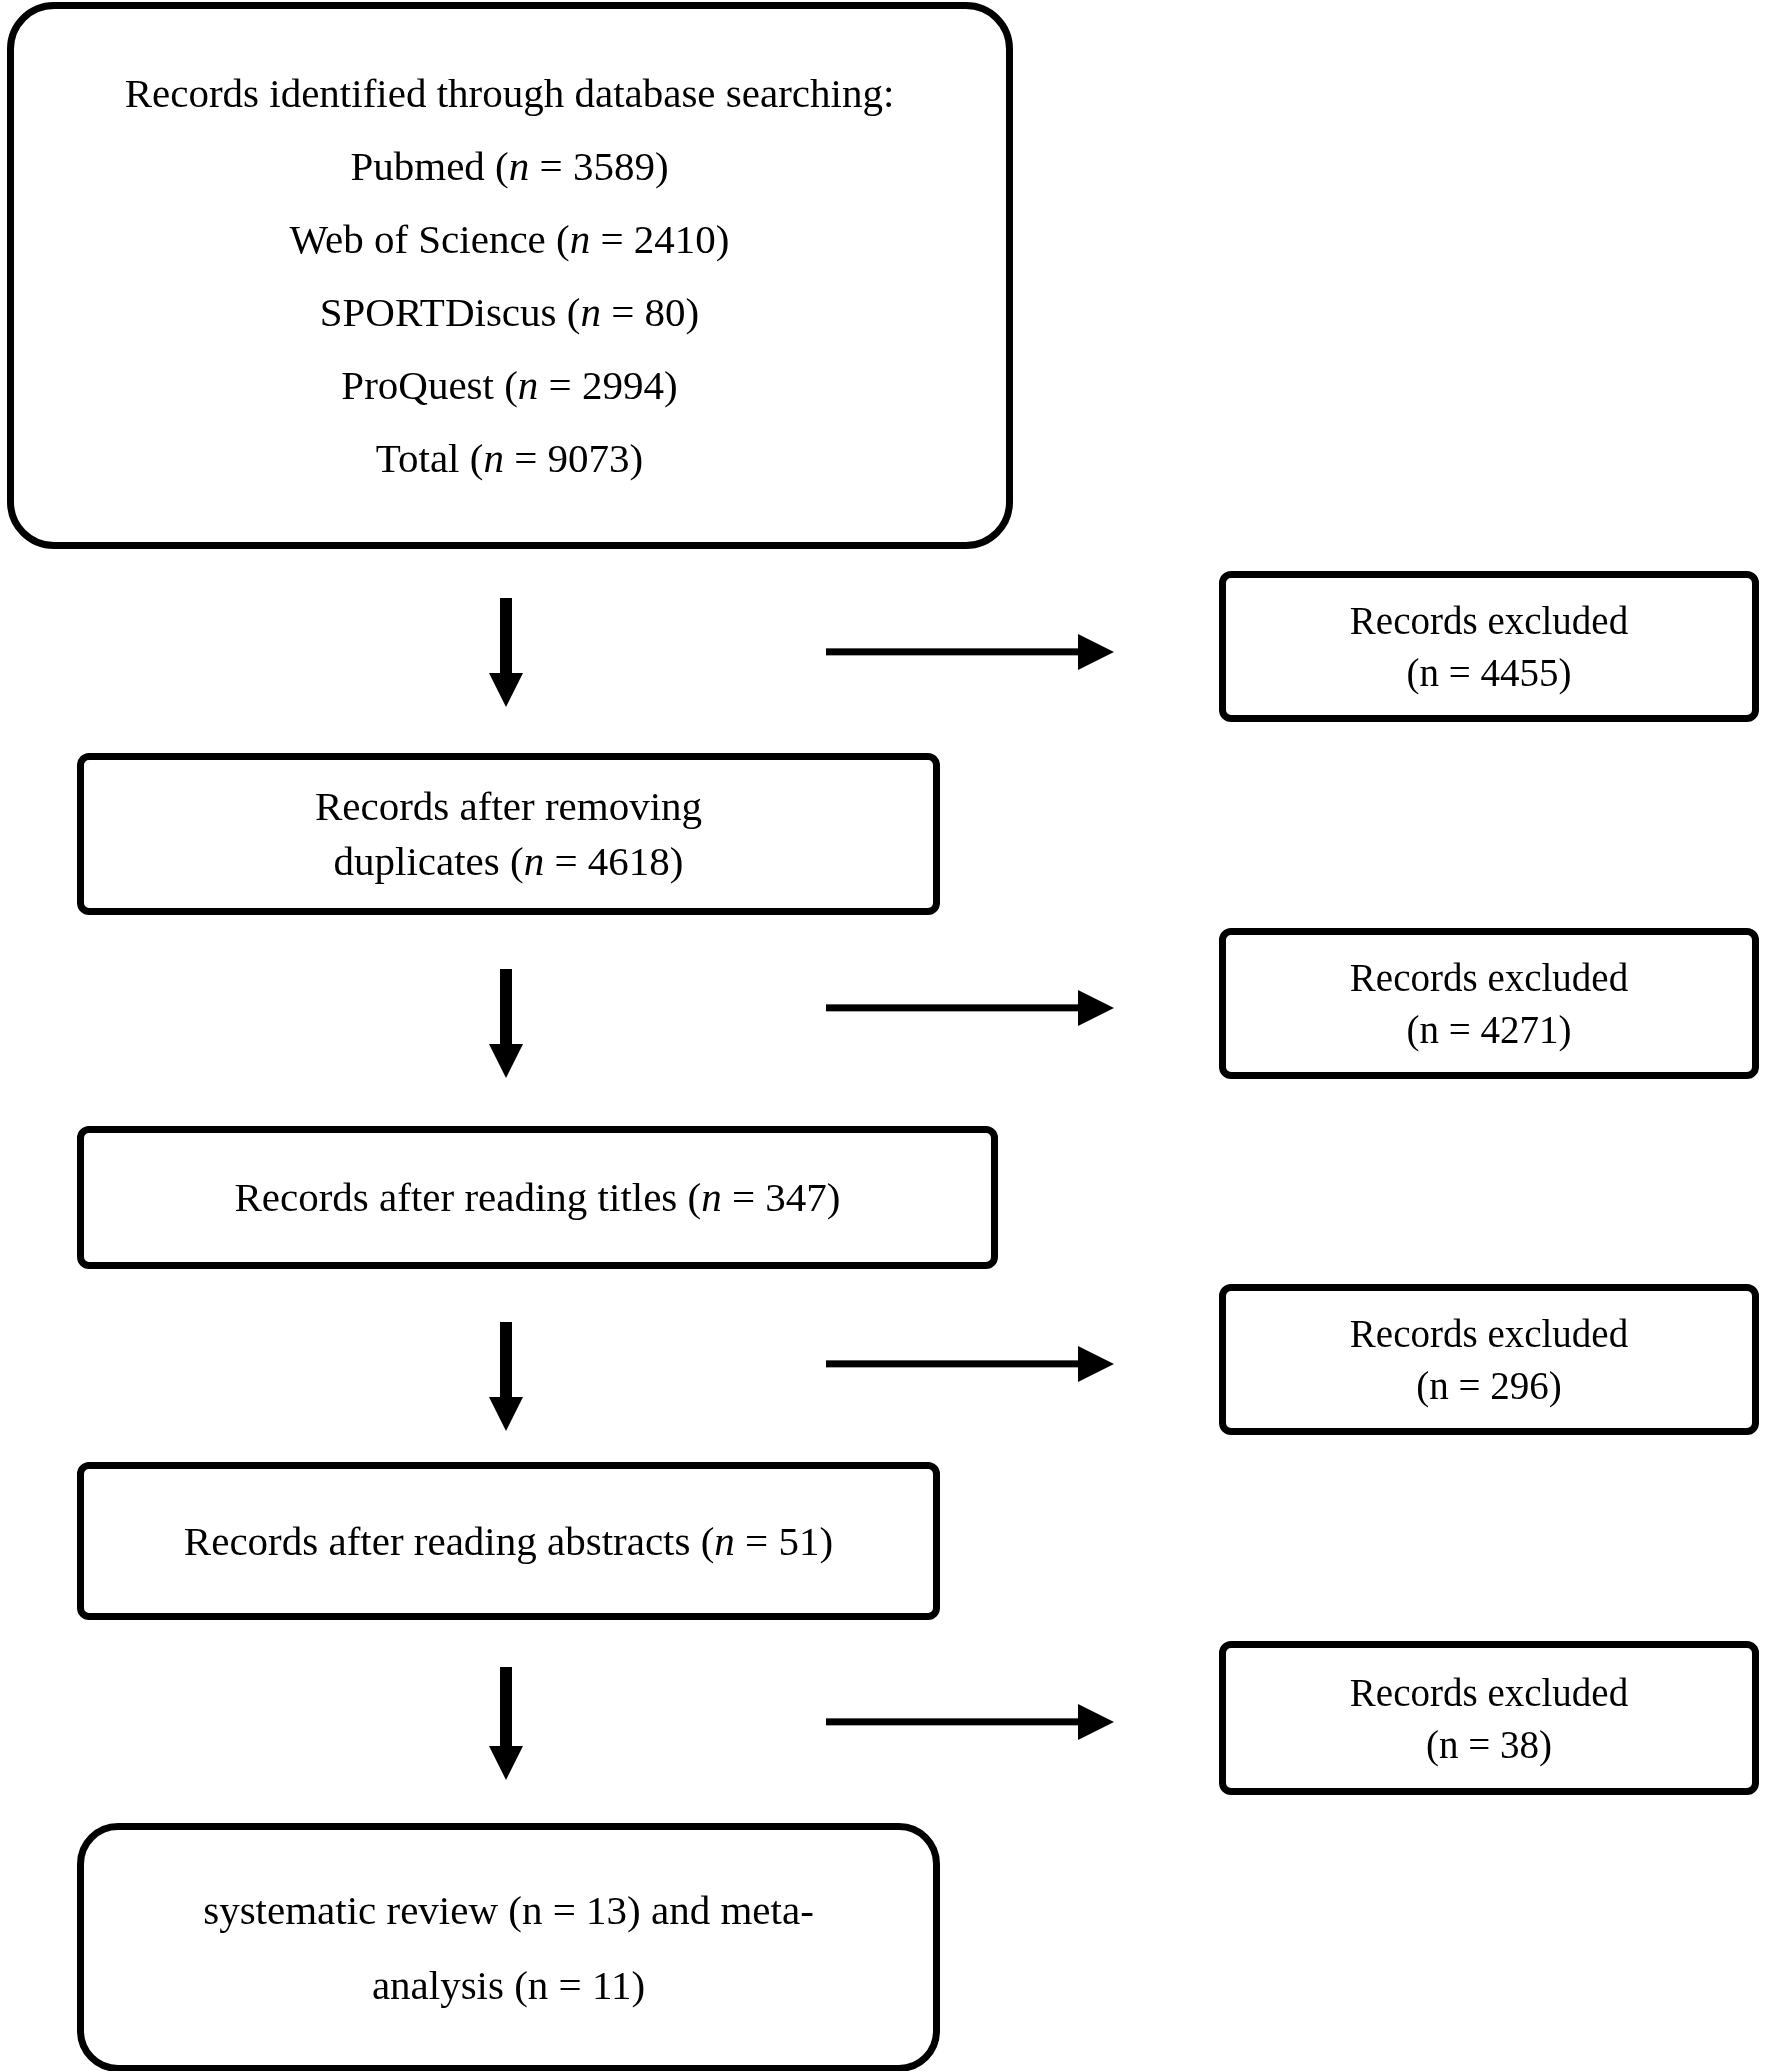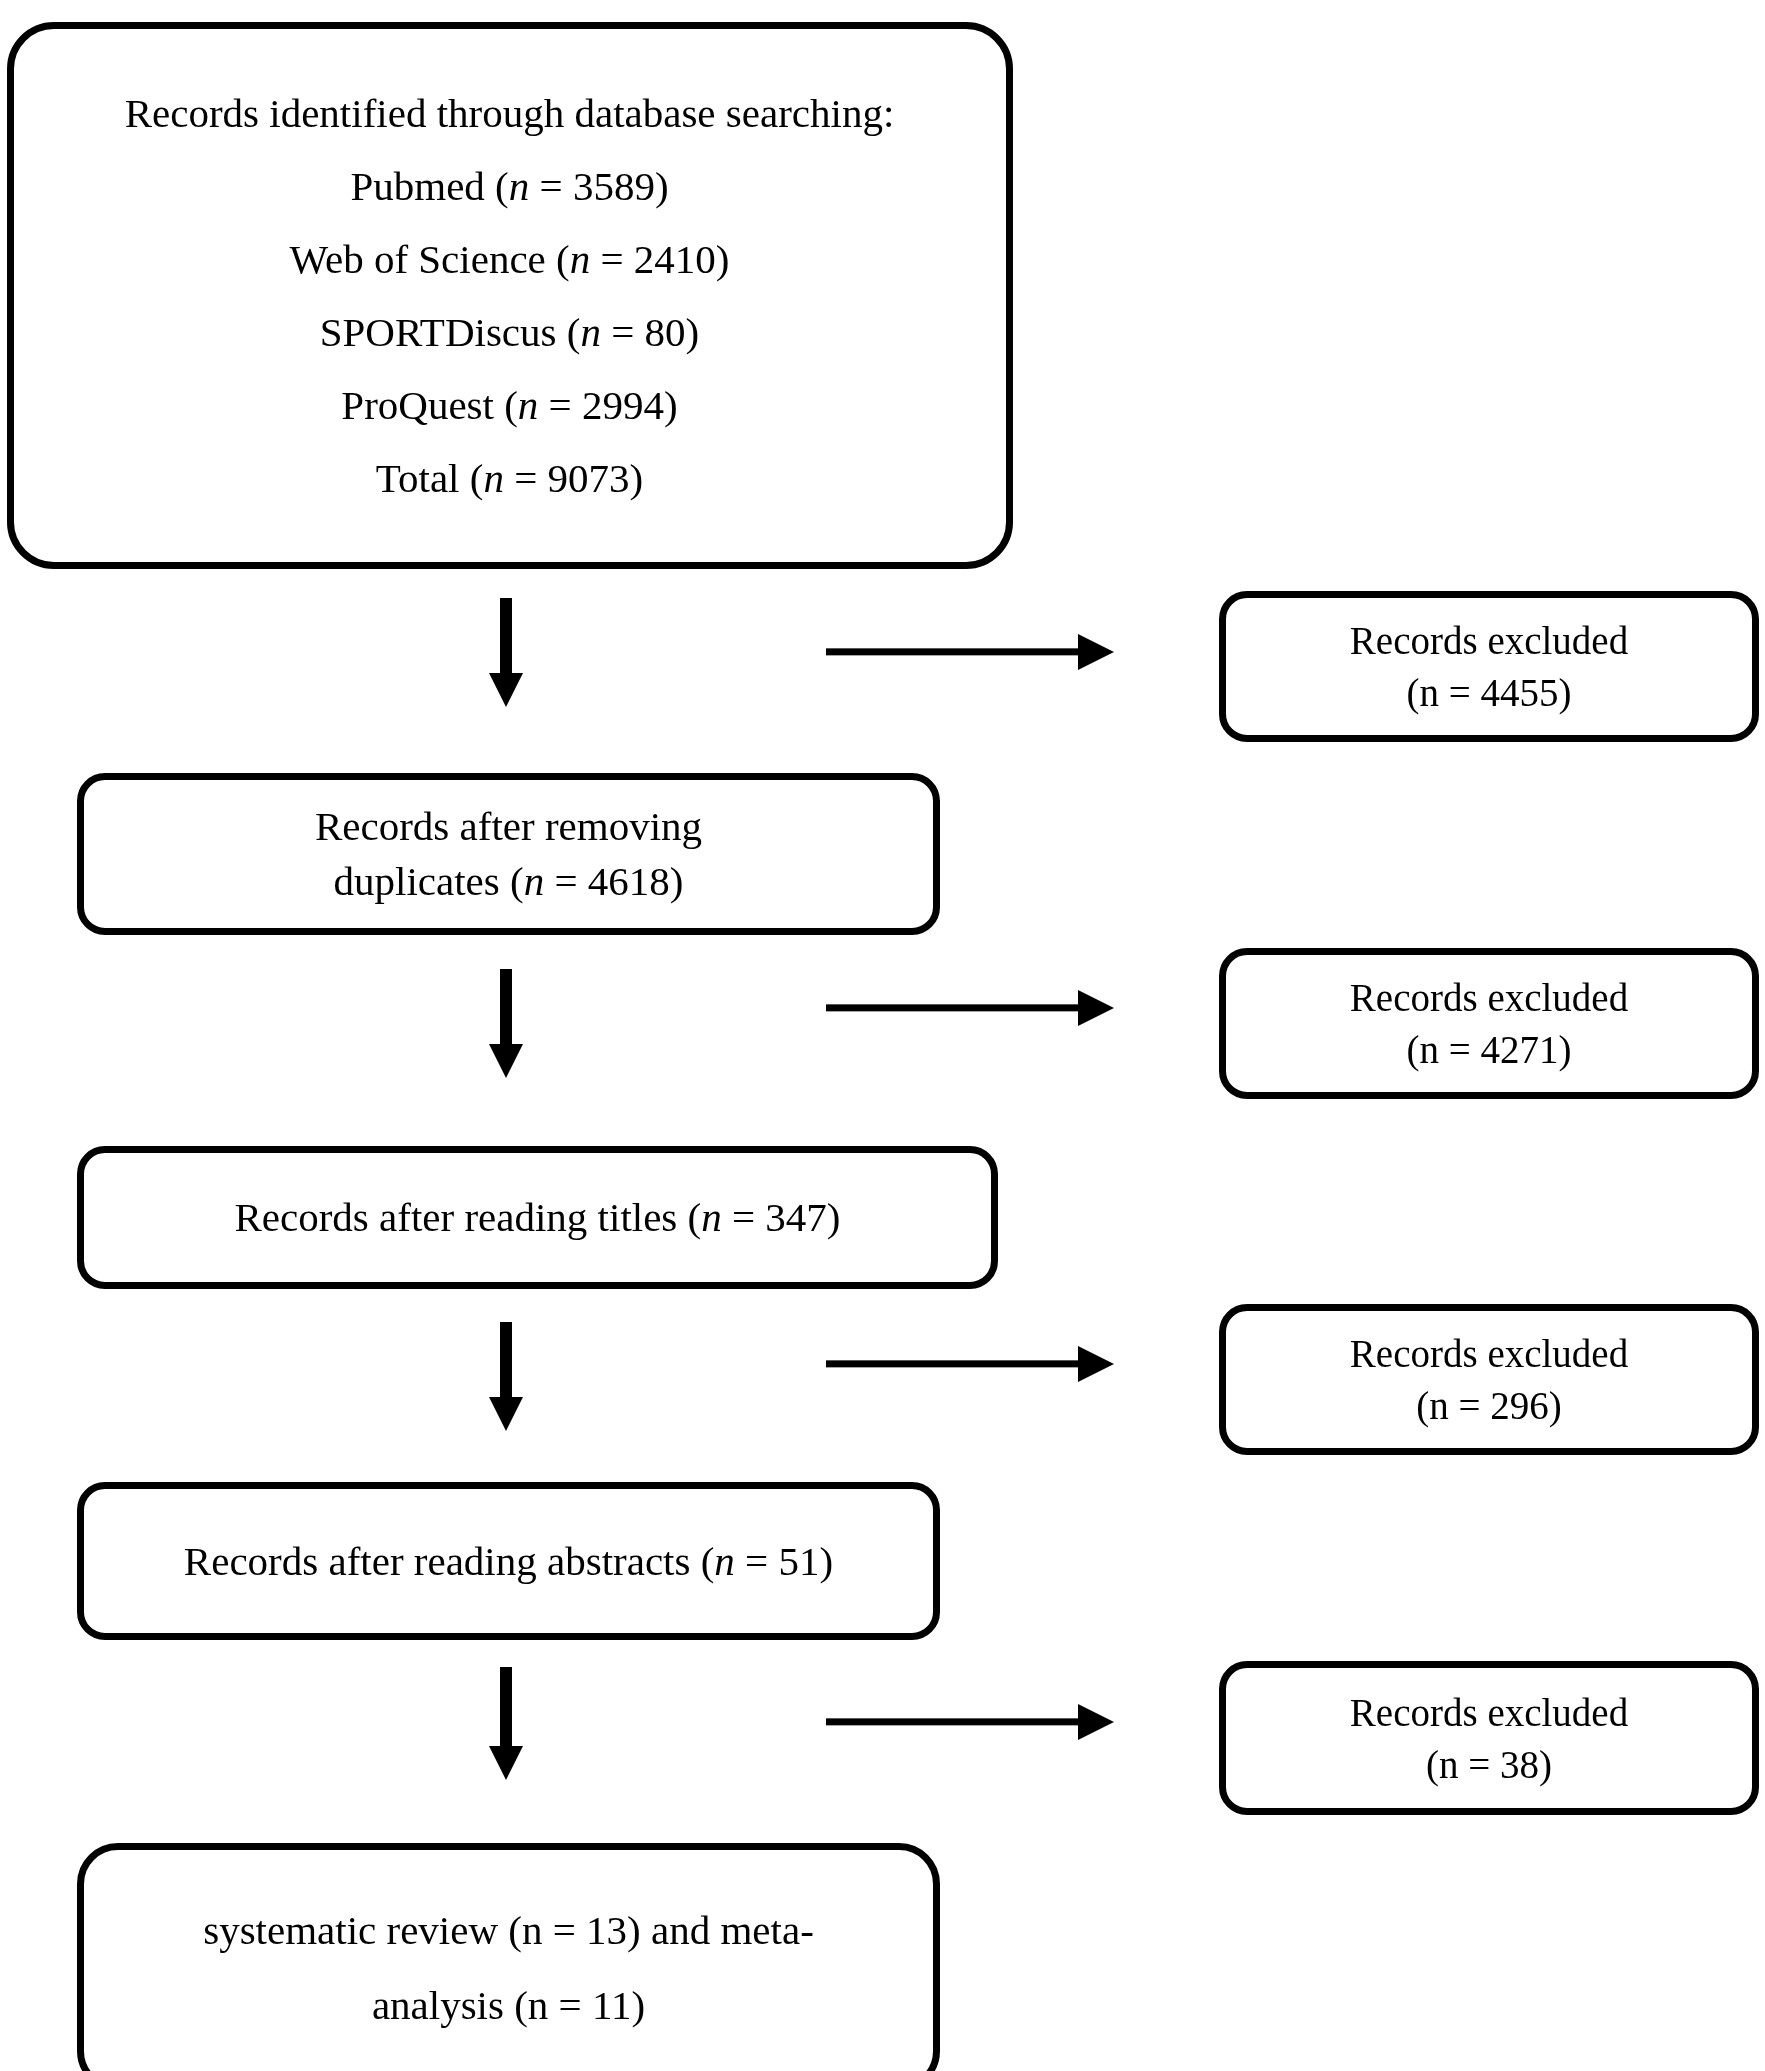--- a/index.html
+++ b/index.html
@@ -16,23 +16,22 @@
     position:absolute;
     box-sizing:border-box;
     border:7.3px solid #000000;
     border-radius:47px;
     background:#ffffff;
     display:flex;
     flex-direction:column;
     align-items:center;
     justify-content:center;
     text-align:center;
-    margin-top:20px;
   }
-  .node.tight{border-radius:28px;}
+  .node.tight{border-radius:12px;}
   .line{
     display:block;
     white-space:nowrap;
     line-height:1.0;
   }
   .it{font-style:italic;}
   
   .box-main .line{font-size:41px;}
   .box-big .line{font-size:41px;margin:16px 0;}
   .box-excluded .line{font-size:39px;}

